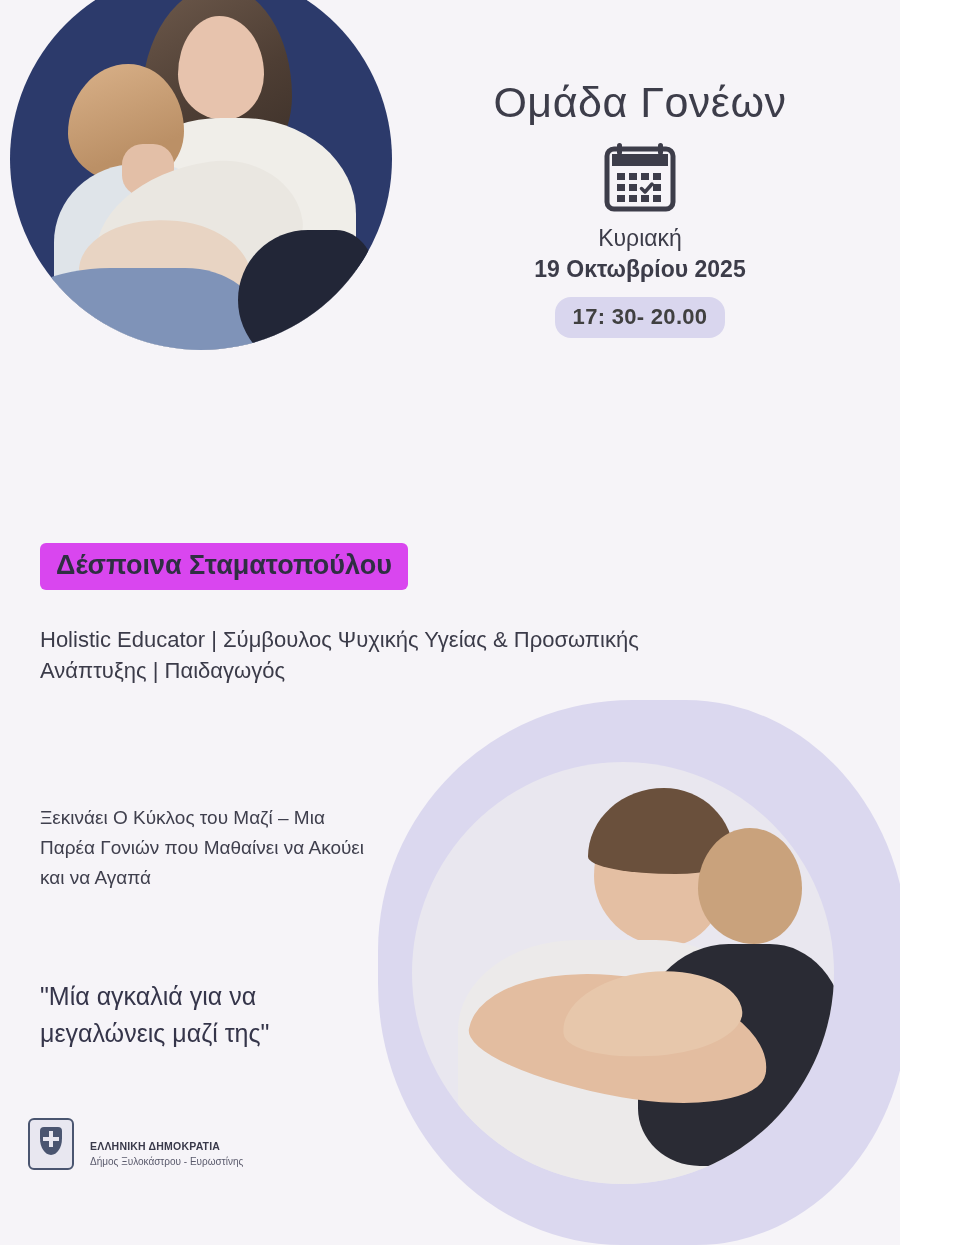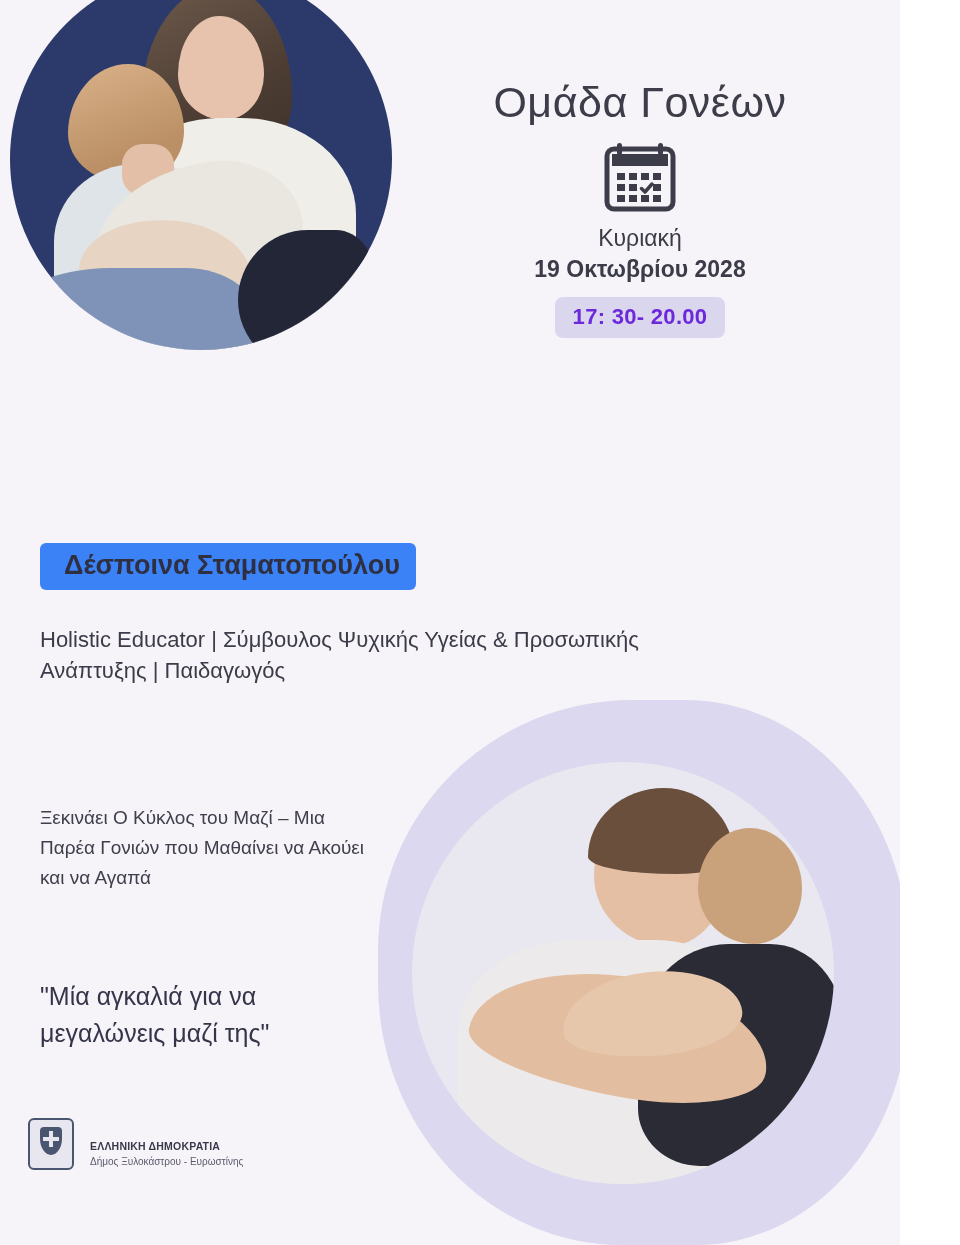--- a/index.html
+++ b/index.html
@@ -164,45 +164,45 @@
   }
   .date-line2 {
     font-size: 23px;
     font-weight: 700;
     color: #3c3c49;
     margin-bottom: 14px;
   }
   .time-pill {
     display: inline-block;
     background: #d9d6ee;
-    color: #6d28d9;
+    color: #404040;
     font-size: 22px;
     font-weight: 700;
     padding: 7px 18px 8px 18px;
-    border-radius: 8px;
+    border-radius: 16px;
     letter-spacing: 0.3px;
   }
   .venue {
     margin-top: 26px;
     font-size: 27px;
     color: #3d3d4a;
     font-weight: 400;
     white-space: nowrap;
   }
 
   
   .speaker-name {
     position: absolute;
     left: 40px;
     top: 543px;
-    background: #3b82f6;
+    background: #d946ef;
     color: #2f2f42;
     font-size: 27px;
     font-weight: 700;
-    padding: 7px 16px 9px 24px;
+    padding: 7px 16px 9px 16px;
     border-radius: 6px;
   }
   .speaker-role {
     position: absolute;
     left: 40px;
     top: 624px;
     width: 700px;
     font-size: 22px;
     line-height: 1.42;
     color: #3b3b49;
@@ -415,21 +415,21 @@
         <rect x="50" y="43" width="8" height="7"></rect>
         <rect x="14" y="54" width="8" height="7"></rect>
         <rect x="26" y="54" width="8" height="7"></rect>
         <rect x="38" y="54" width="8" height="7"></rect>
         <rect x="50" y="54" width="8" height="7"></rect>
       </g>
       <path d="M38.5 47.5 l3.5 3.5 l7 -8" fill="none" stroke="#3d3d4a" stroke-width="3.5" stroke-linecap="round" stroke-linejoin="round"></path>
     </svg>
 
     <div class="date-line1">Κυριακή</div>
-    <div class="date-line2">19 Οκτωβρίου 2028</div>
+    <div class="date-line2">19 Οκτωβρίου 2025</div>
     <div class="time-pill">17: 30- 20.00</div>
   </div>
 
   <div class="speaker-name">Δέσποινα Σταματοπούλου</div>
   <div class="speaker-role">Holistic Educator | Σύμβουλος Ψυχικής Υγείας &amp; Προσωπικής Ανάπτυξης | Παιδαγωγός</div>
 
   <div class="blob"></div>
   <div class="photo-bottom">
     <div class="man-head"></div>
     <div class="man-hair"></div>

